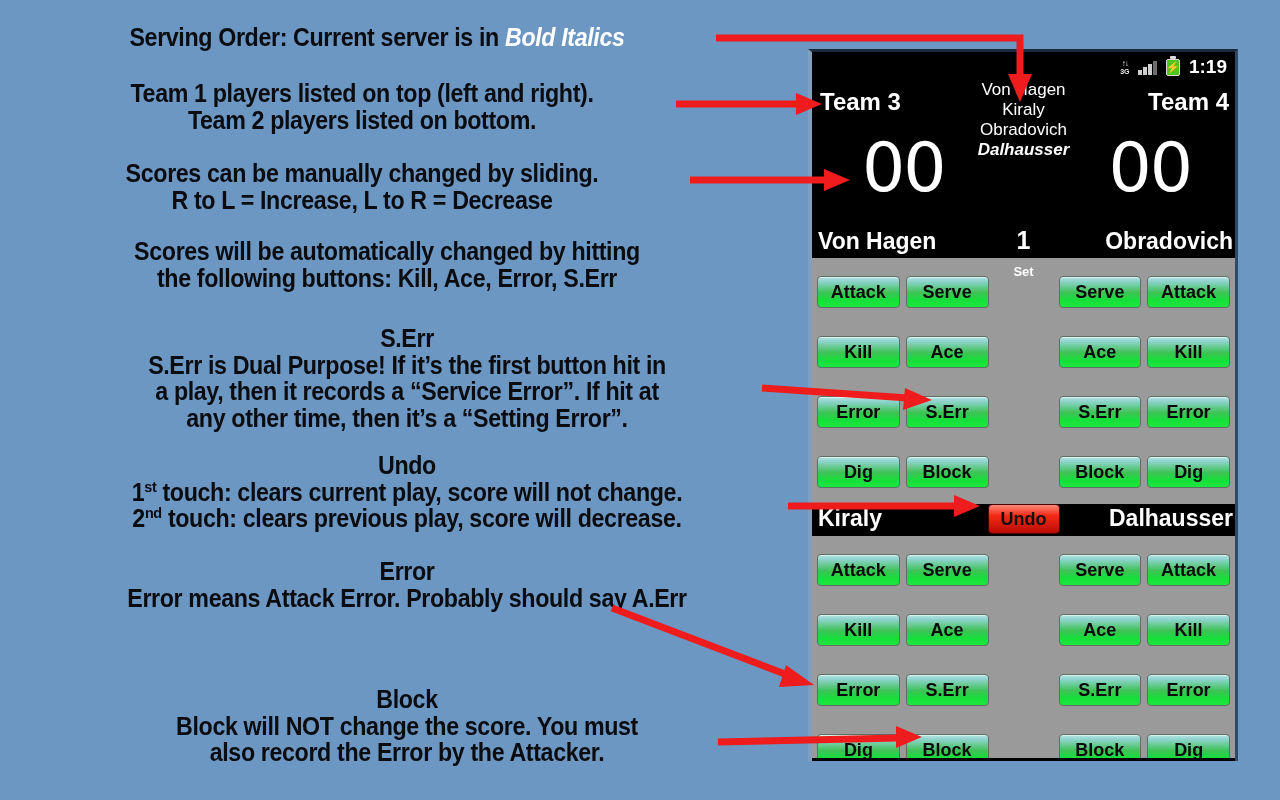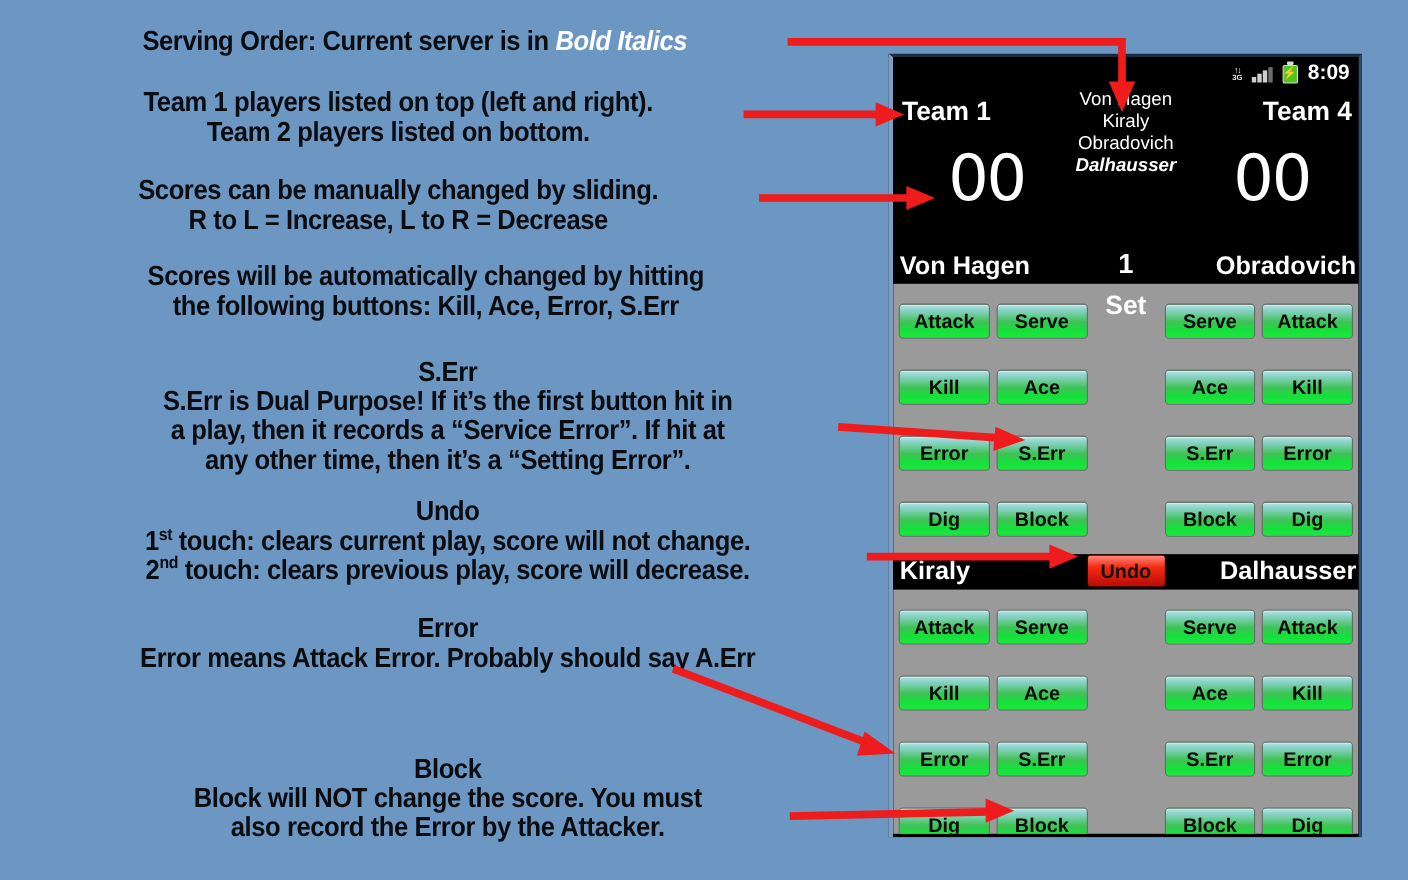--- a/index.html
+++ b/index.html
@@ -82,21 +82,21 @@
                  font-size:24px; font-weight:bold; }
   #team2-label { position:absolute; right:6px; top:6px; color:#fff;
                  font-size:24px; font-weight:bold; }
   #serveorder { position:absolute; left:50%; transform:translateX(-50%);
                 top:-2px; text-align:center; color:#fff; font-size:17px;
                 line-height:1.18; white-space:nowrap; }
   #serveorder .cur { font-style:italic; font-weight:bold; }
 
   
   #scorerow { position:relative; height:86px; }
-  .bigscore { position:absolute; top:-14px; color:#fff; font-size:58px;
+  .bigscore { position:absolute; top:-14px; color:#fff; font-size:68px;
               font-weight:normal; letter-spacing:-2px;
               font-family:"DejaVu Sans", sans-serif; }
   #score1 { left:50px; }
   #score2 { right:44px; }
 
   
   .namebar { position:relative; height:30px; background:#000; }
   .namebar .left  { position:absolute; left:6px;  top:0; color:#fff; font-size:23px; font-weight:bold; }
   .namebar .right { position:absolute; right:2px; top:0; color:#fff; font-size:23px; font-weight:bold; }
   .namebar .mid   { position:absolute; left:50%; transform:translateX(-50%); top:-2px;
@@ -129,21 +129,21 @@
     margin:14px 0;
     border-radius:4px;
     border:1px solid #5f6f66;
     background:linear-gradient(to bottom,#b7e4e0 0%,#8fd4cf 14%,#3fc256 52%,#15e03a 78%,#1ee63f 100%);
     color:#0a0a0a; font-size:18px; font-weight:bold;
     display:flex; align-items:center; justify-content:center;
     box-shadow:inset 0 1px 0 rgba(255,255,255,.55);
   }
   .gspacer { background:transparent; }
   #set-label { grid-column:3; grid-row:1; display:flex; align-items:flex-start;
-               justify-content:center; color:#fff; font-size:24px; font-weight:bold;
+               justify-content:center; color:#fff; font-size:13px; font-weight:bold;
                padding-top:2px; }
   #grid-bottom { max-height:222px; overflow:hidden; }
 </style>
 </head>
 <body>
 
 <div class="notes">
 
   <div class="note" id="note-serving">
     <span>Serving Order: Current server is in </span><span class="bi">Bold Italics</span>
@@ -239,25 +239,25 @@
       </div>
       <div class="sb-bars">
         <i></i>
           <i></i>
           <i></i>
           <i></i>
       </div>
       <div class="sb-batt">
         <span>⚡</span>
       </div>
-      <div id="sb-time">8:09</div>
+      <div id="sb-time">1:19</div>
     </div>
 
     <div id="teamrow">
-      <div id="team1-label">Team 1</div>
+      <div id="team1-label">Team 3</div>
       <div id="team2-label">Team 4</div>
       <div id="serveorder">
         <div>Von Hagen</div>
         <div>Kiraly</div>
         <div>Obradovich</div>
         <div class="cur">Dalhausser</div>
       </div>
     </div>
 
     <div id="scorerow">

